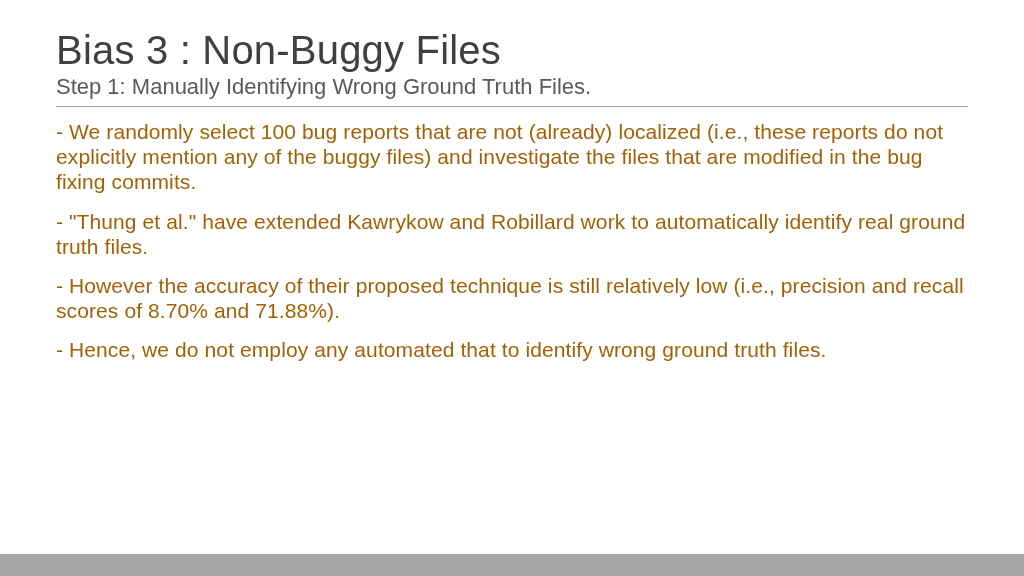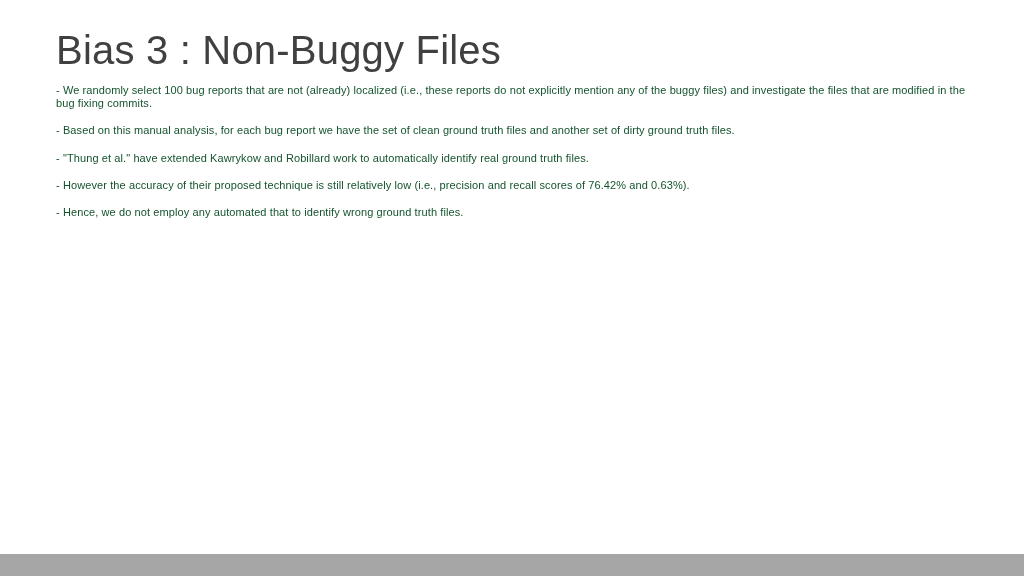--- a/index.html
+++ b/index.html
@@ -28,42 +28,42 @@
     font-weight: 300;
     color: #595959;
     margin-top: 2px;
     padding-bottom: 6px;
     border-bottom: 1px solid #a6a6a6;
   }
   .body {
     margin-top: 12px;
   }
   .para {
-    font-size: 11px;
+    font-size: 21px;
     font-weight: 400;
-    color: #14532d;
+    color: #a16207;
     line-height: 1.2;
     margin-bottom: 14px;
     letter-spacing: 0.1px;
   }
   .footer-bar {
     position: absolute;
     left: 0;
     bottom: 0;
     width: 1024px;
     height: 22px;
     background: #a6a6a6;
   }
 </style>
 </head>
 <body>
 
 <div class="slide">
   <div class="title">Bias 3 : Non-Buggy Files</div>
+  <div class="subtitle">Step 1: Manually Identifying Wrong Ground Truth Files.</div>
   <div class="body">
     <p class="para">- We randomly select 100 bug reports that are not (already) localized (i.e., these reports do not explicitly mention any of the buggy files) and investigate the files that are modified in the bug fixing commits.</p>
-    <p class="para">- Based on this manual analysis, for each bug report we have the set of clean ground truth files and another set of dirty ground truth files.</p>
     <p class="para">- "Thung et al." have extended Kawrykow and Robillard work to automatically identify real ground truth files.</p>
-    <p class="para">- However the accuracy of their proposed technique is still relatively low (i.e., precision and recall scores of 76.42% and 0.63%).</p>
+    <p class="para">- However the accuracy of their proposed technique is still relatively low (i.e., precision and recall scores of 8.70% and 71.88%).</p>
     <p class="para">- Hence, we do not employ any automated that to identify wrong ground truth files.</p>
   </div>
   <div class="footer-bar"></div>
 </div>
 
 </body></html>

